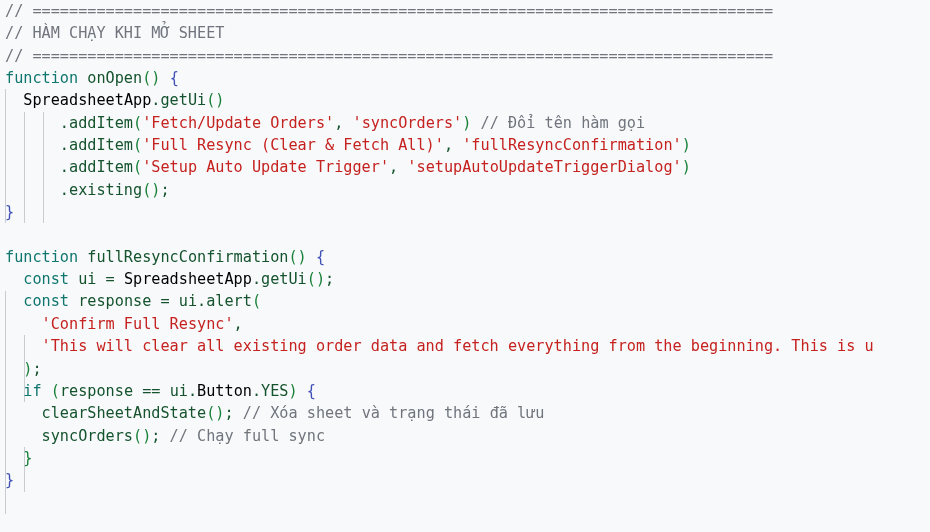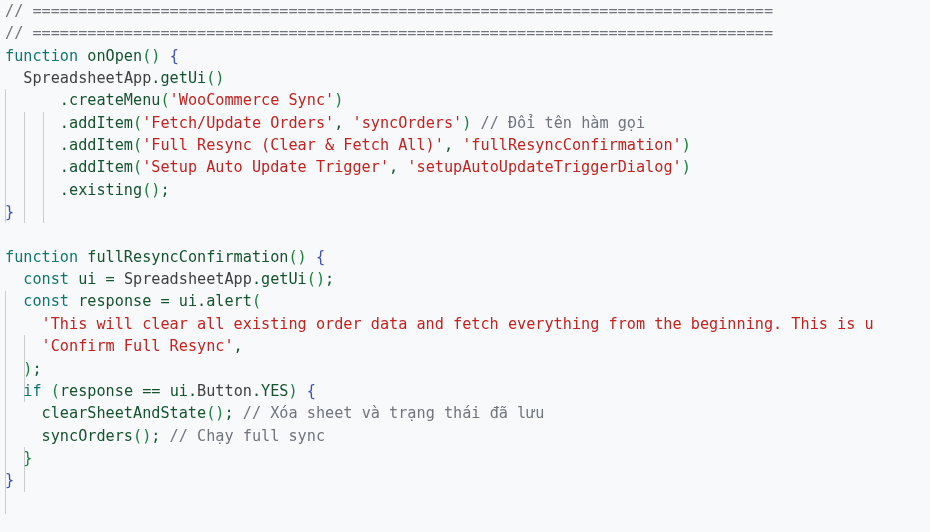--- a/index.html
+++ b/index.html
@@ -51,21 +51,21 @@
     font-size: 15.2px;
     letter-spacing: 0px;
     padding-left: 5px;
     color: #202124;
     font-family: "DejaVu Sans Mono", "Liberation Mono", monospace;
   }
 
   
   .t-cmt  { color: #70757d; }
   .t-kw   { color: #0f766e; }
-  .t-cls  { color: #404040; }
+  .t-cls  { color: #000000; }
   .t-str  { color: #c5221f; }
   .t-pun  { color: #188038; }
   .t-pln  { color: #14532d; }
   .t-brcB { color: #3f51b5; }
 </style>
 </head>
 <body>
 
 <div id="editor">
 
@@ -98,35 +98,35 @@
       <div class="guide" style="left: 5px; top: 424.65px; height: 22.35px; background: rgb(201, 204, 209);"></div>
       <div class="guide" style="left: 5px; top: 447px; height: 22.35px; background: rgb(201, 204, 209);"></div>
       <div class="guide" style="left: 24px; top: 447px; height: 22.35px; background: rgb(201, 204, 209);"></div>
       <div class="guide" style="left: 5px; top: 469.35px; height: 22.35px; background: rgb(201, 204, 209);"></div>
       <div class="guide" style="left: 24px; top: 469.35px; height: 22.35px; background: rgb(201, 204, 209);"></div>
       <div class="guide" style="left: 5px; top: 491.7px; height: 22.35px; background: rgb(201, 204, 209);"></div>
     </div>
 
   <div class="code-area">
       <div class="line"><span class="t-cmt">// =================================================================================</span></div>
+      <div class="line"><span class="t-cmt">// HÀM CHẠY KHI MỞ SHEET</span></div>
       <div class="line"><span class="t-cmt">// =================================================================================</span></div>
       <div class="line"><span class="t-kw">function</span><span class="t-pln"> onOpen</span><span class="t-pun">()</span><span class="t-pln"> </span><span class="t-brcB">{</span></div>
       <div class="line"><span class="t-pln">  </span><span class="t-cls">SpreadsheetApp</span><span class="t-pln">.getUi</span><span class="t-pun">()</span></div>
-      <div class="line"><span class="t-pln">      .createMenu</span><span class="t-pun">(</span><span class="t-str">'WooCommerce Sync'</span><span class="t-pun">)</span></div>
       <div class="line"><span class="t-pln">      .addItem</span><span class="t-pun">(</span><span class="t-str">'Fetch/Update Orders'</span><span class="t-pln">, </span><span class="t-str">'syncOrders'</span><span class="t-pun">)</span><span class="t-pln"> </span><span class="t-cmt">// Đổi tên hàm gọi</span></div>
       <div class="line"><span class="t-pln">      .addItem</span><span class="t-pun">(</span><span class="t-str">'Full Resync (Clear &amp; Fetch All)'</span><span class="t-pln">, </span><span class="t-str">'fullResyncConfirmation'</span><span class="t-pun">)</span></div>
       <div class="line"><span class="t-pln">      .addItem</span><span class="t-pun">(</span><span class="t-str">'Setup Auto Update Trigger'</span><span class="t-pln">, </span><span class="t-str">'setupAutoUpdateTriggerDialog'</span><span class="t-pun">)</span></div>
       <div class="line"><span class="t-pln">      .existing</span><span class="t-pun">()</span><span class="t-pln">;</span></div>
       <div class="line"><span class="t-brcB">}</span></div>
       <div class="line">&nbsp;</div>
       <div class="line"><span class="t-kw">function</span><span class="t-pln"> fullResyncConfirmation</span><span class="t-pun">()</span><span class="t-pln"> </span><span class="t-brcB">{</span></div>
       <div class="line"><span class="t-pln">  </span><span class="t-kw">const</span><span class="t-pln"> ui = </span><span class="t-cls">SpreadsheetApp</span><span class="t-pln">.getUi</span><span class="t-pun">()</span><span class="t-pln">;</span></div>
       <div class="line"><span class="t-pln">  </span><span class="t-kw">const</span><span class="t-pln"> response = ui.alert</span><span class="t-pun">(</span></div>
+      <div class="line"><span class="t-pln">    </span><span class="t-str">'Confirm Full Resync'</span><span class="t-pln">,</span></div>
       <div class="line"><span class="t-pln">    </span><span class="t-str">'This will clear all existing order data and fetch everything from the beginning. This is u</span></div>
-      <div class="line"><span class="t-pln">    </span><span class="t-str">'Confirm Full Resync'</span><span class="t-pln">,</span></div>
       <div class="line"><span class="t-pun">  )</span><span class="t-pln">;</span></div>
       <div class="line"><span class="t-pln">  </span><span class="t-kw">if</span><span class="t-pln"> </span><span class="t-pun">(</span><span class="t-pln">response == ui.</span><span class="t-cls">Button</span><span class="t-pln">.YES</span><span class="t-pun">)</span><span class="t-pln"> </span><span class="t-brcB">{</span></div>
       <div class="line"><span class="t-pln">    clearSheetAndState</span><span class="t-pun">()</span><span class="t-pln">; </span><span class="t-cmt">// Xóa sheet và trạng thái đã lưu</span></div>
       <div class="line"><span class="t-pln">    syncOrders</span><span class="t-pun">()</span><span class="t-pln">; </span><span class="t-cmt">// Chạy full sync</span></div>
       <div class="line"><span class="t-pln">  </span><span class="t-pun">}</span></div>
       <div class="line"><span class="t-brcB">}</span></div>
     </div>
 
 </div>
 

